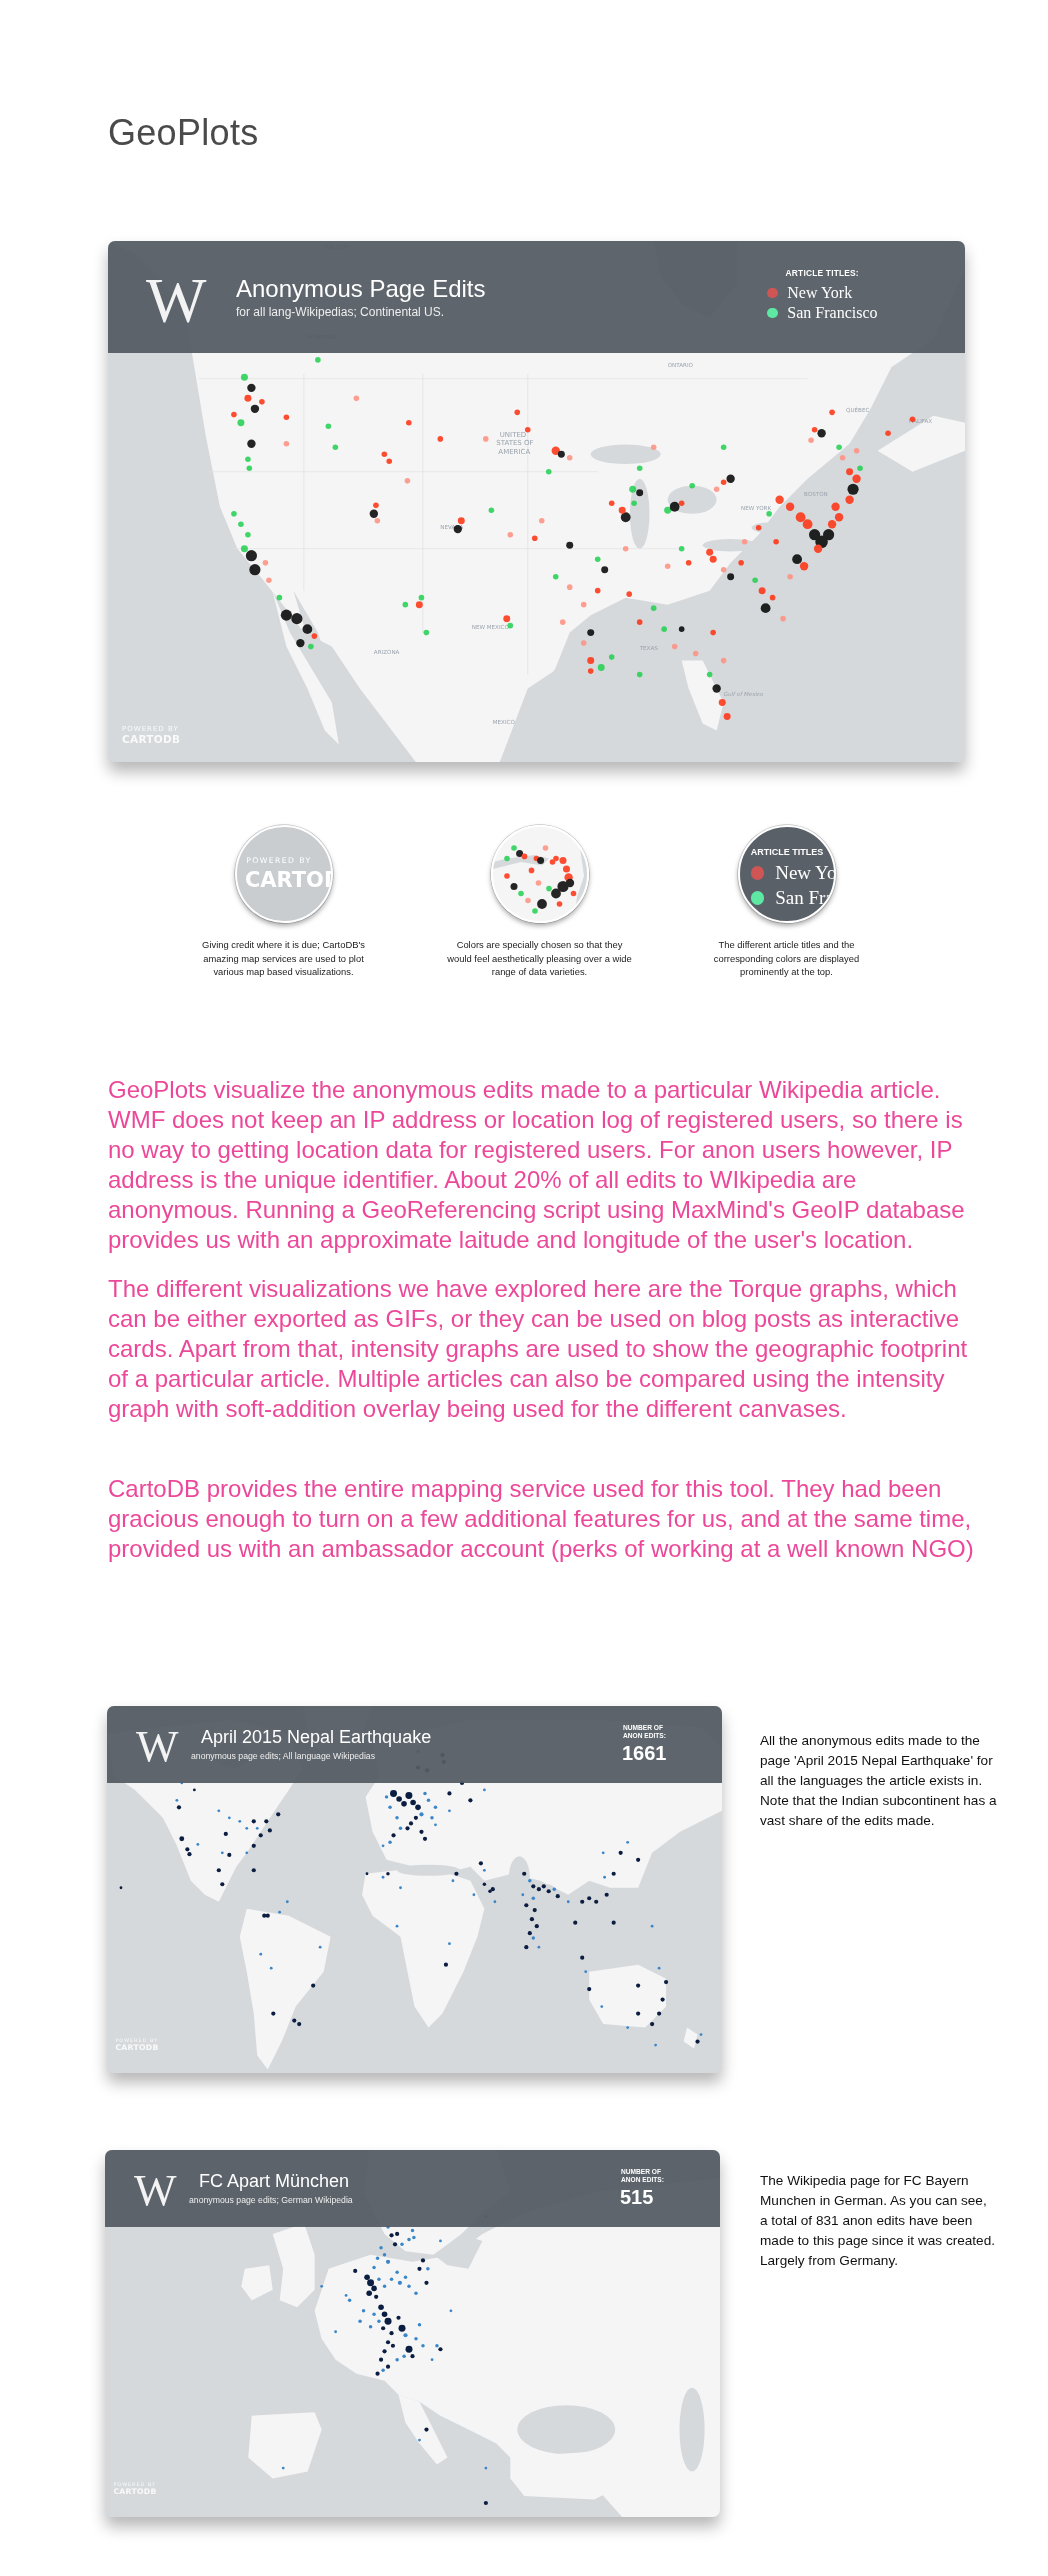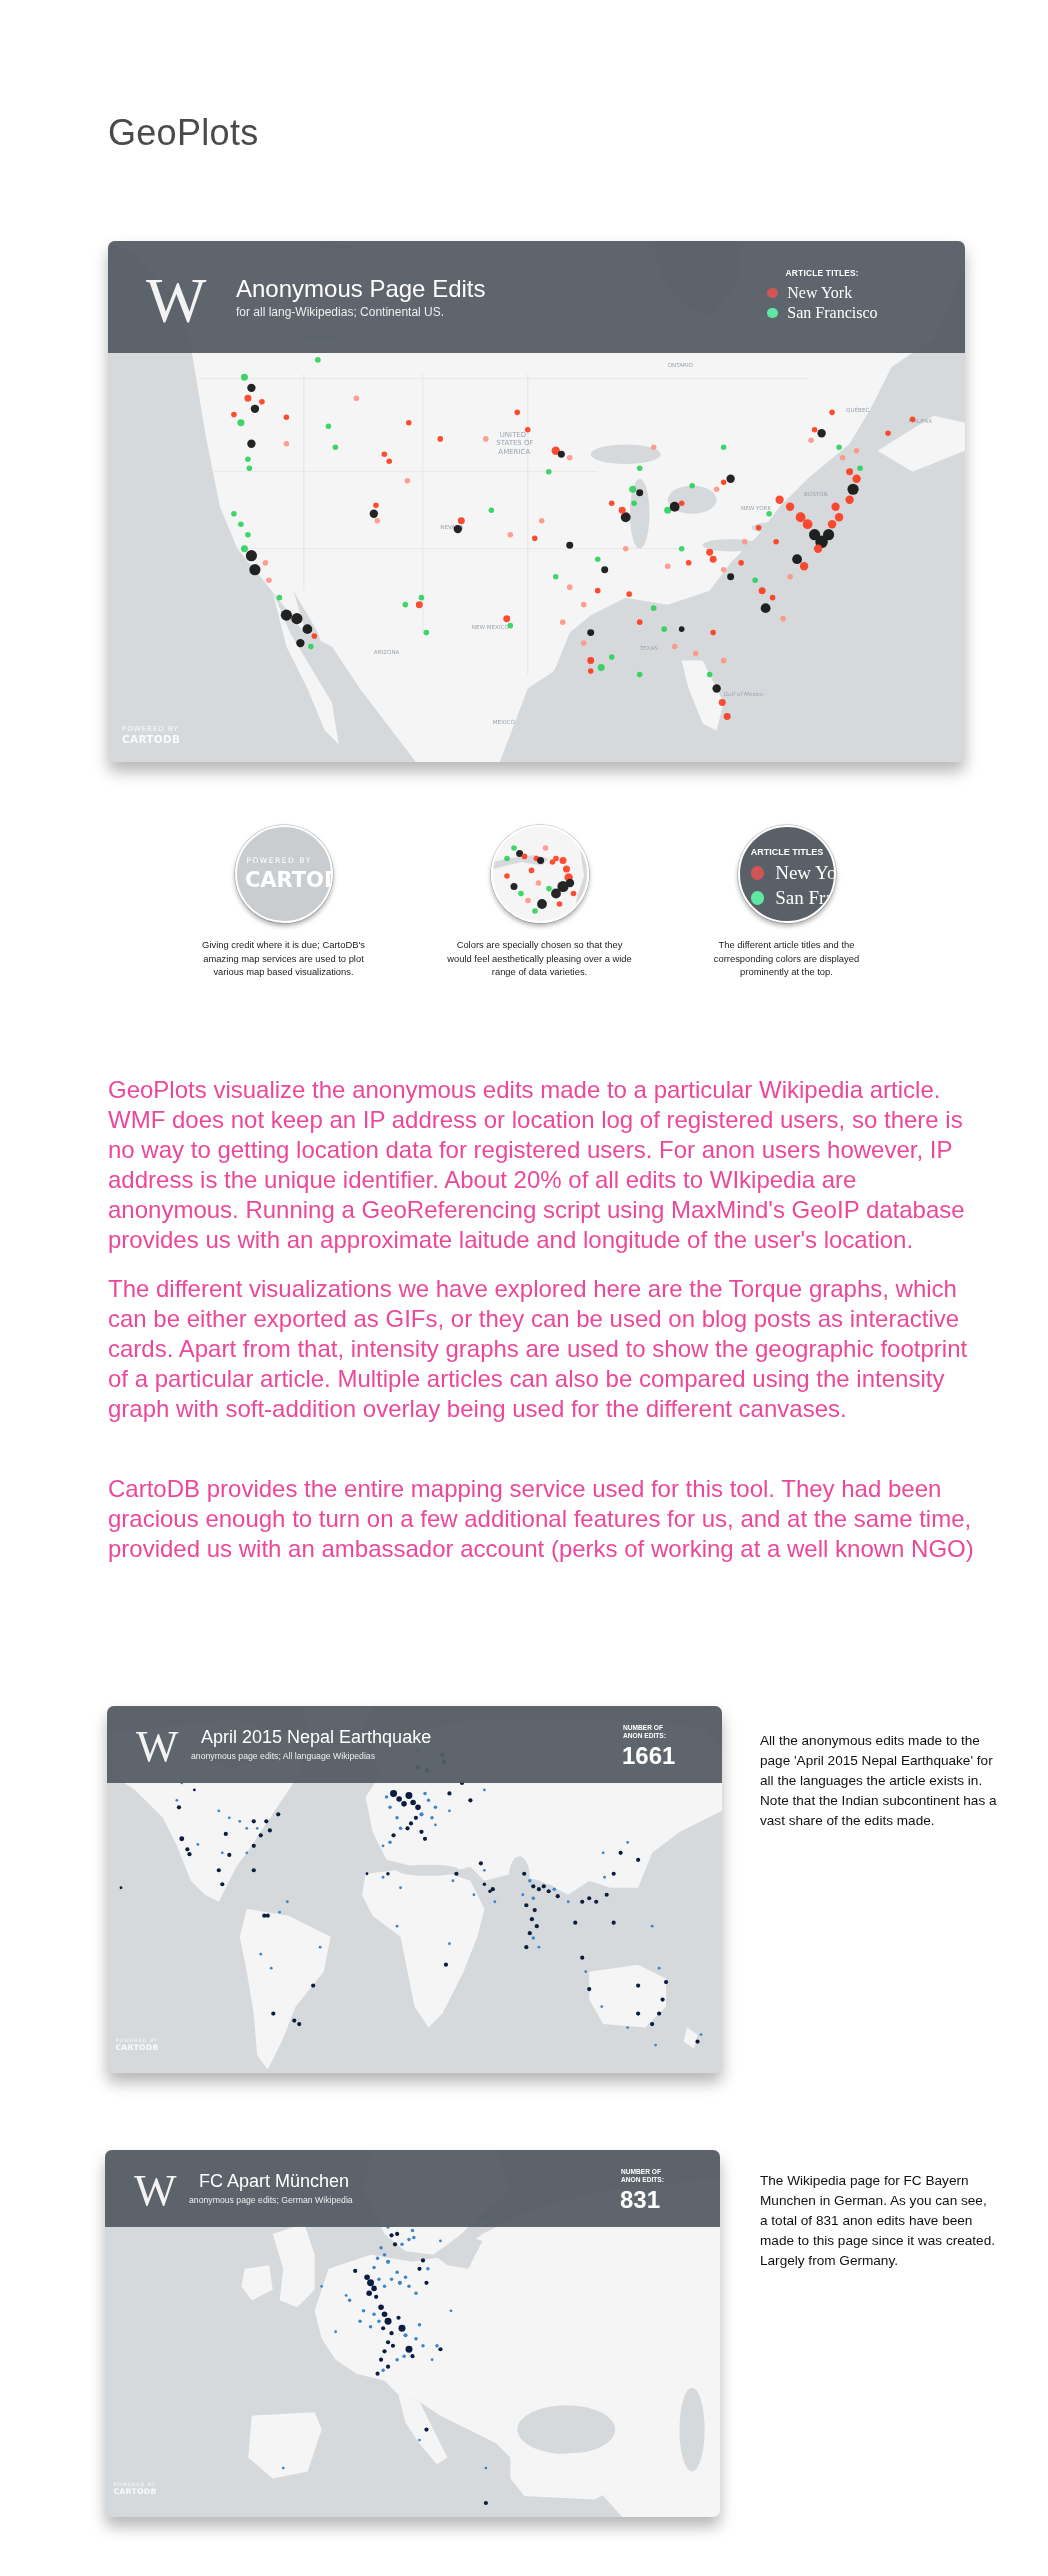--- a/index.html
+++ b/index.html
@@ -56,21 +56,21 @@
   #para-3 { top: 1474px; }
 
   
   #card-nepal { left: 107px; top: 1706px; width: 615px; height: 367px; }
   #card-bayern { left: 105px; top: 2150px; width: 615px; height: 367px; }
   .small .header { height: 77px; }
   .small .wiki-w { left: 29px; top: 18px; font-size: 45px; }
   .small .title { left: 94px; top: 21px; font-size: 18px; }
   .small .subtitle { left: 84px; top: 45px; font-size: 8.7px; }
   .small .count-label { position: absolute; right: 43px; top: 17.5px; font-size: 6.6px; font-weight: bold; line-height: 8.4px; color: #fff; width: 56px; }
-  .small .count-value { position: absolute; right: 34px; top: 36px; font-size: 24px; font-weight: bold; color: #fff; width: 66px; text-align: left; }
+  .small .count-value { position: absolute; right: 34px; top: 36px; font-size: 20px; font-weight: bold; color: #fff; width: 66px; text-align: left; }
   .small .cartodb { left: 8.4px; top: 331px; }
   .small .cartodb .pb { font-size: 4.9px; }
   .small .cartodb .cd { font-size: 7.7px; }
 
   .side-note { position: absolute; left: 760px; width: 238px; font-size: 13.6px; line-height: 20px; color: #111; }
   #note-nepal { top: 1731px; }
   #note-bayern { top: 2171px; }
 </style>
 </head>
 <body>
@@ -655,21 +655,21 @@
         <circle cx="640" cy="560" r="3" fill="#0b1d40"></circle>
       <circle cx="545" cy="95" r="2" fill="#3a86c8"></circle>
         <circle cx="480" cy="130" r="2" fill="#3a86c8"></circle>
     </g>
   </svg>
   <div class="header">
     <div class="wiki-w">W</div>
     <div class="title">FC Apart München</div>
     <div class="subtitle">anonymous page edits; German Wikipedia</div>
     <div class="count-label">NUMBER OF ANON EDITS:</div>
-    <div class="count-value">831</div>
+    <div class="count-value">515</div>
   </div>
   <div class="cartodb">
     <span class="pb">POWERED BY</span>
     <span class="cd">CARTODB</span>
   </div>
 </div>
 <p class="side-note" id="note-bayern">The Wikipedia page for FC Bayern Munchen in German. As you can see, a total of 831 anon edits have been made to this page since it was created. Largely from Germany.</p>
 
 
 </body></html>

